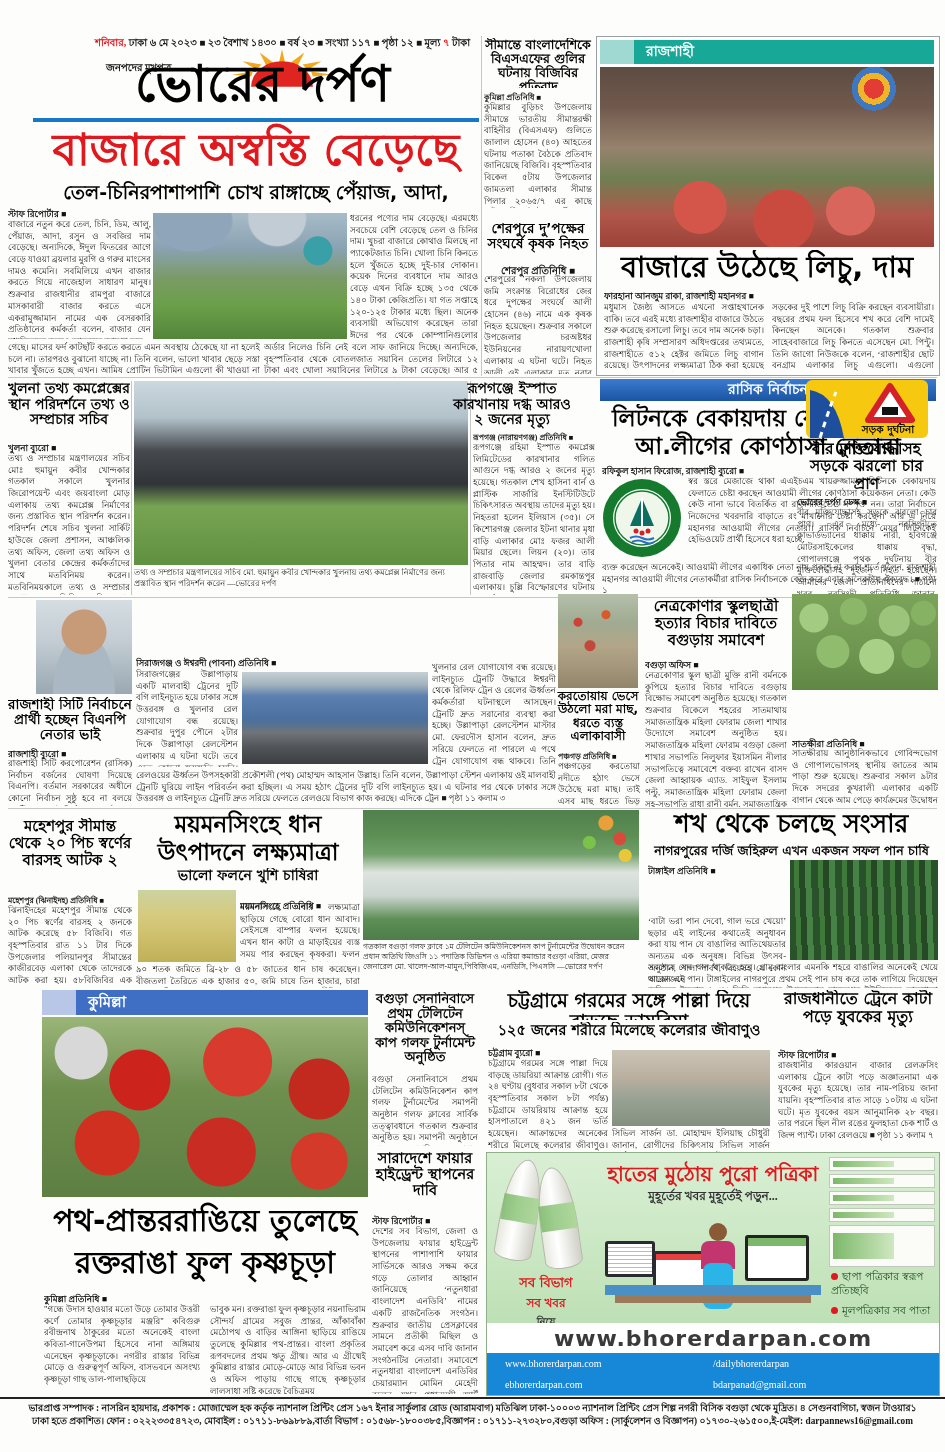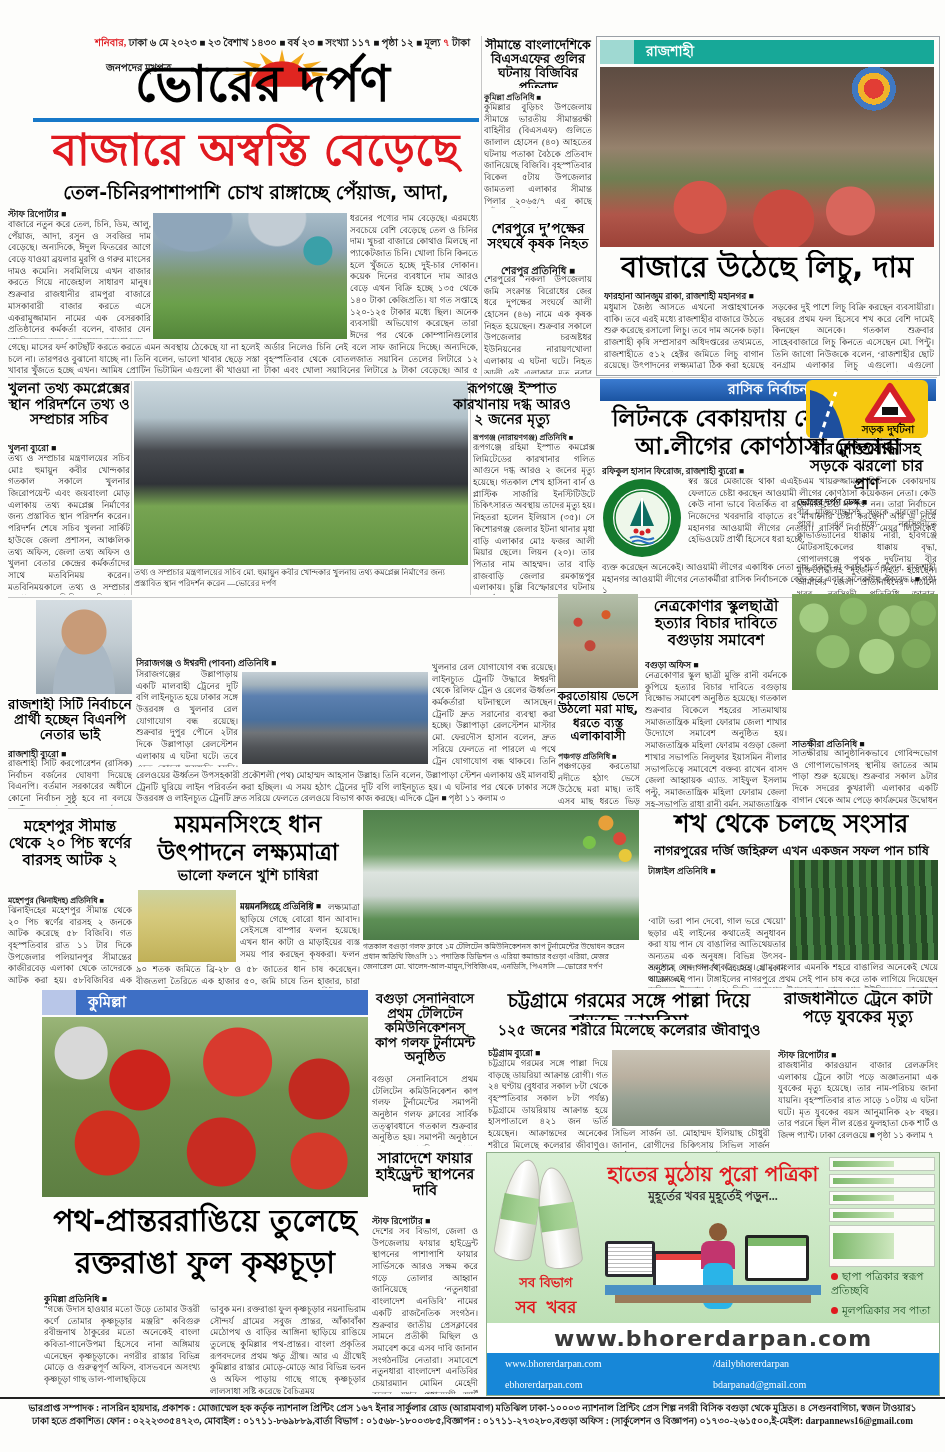--- a/index.html
+++ b/index.html
@@ -257,21 +257,21 @@
 
   <div class="abs hl" style="left:778px;top:990px;width:160px;height:56px;font-size:16px;">রাজধানীতে ট্রেনে কাটা পড়ে যুবকের মৃত্যু</div>
   <div class="abs by" style="left:778px;top:1048px;width:160px;">স্টাফ রিপোর্টার ■</div>
   <div class="abs bd" style="left:778px;top:1060px;width:160px;height:90px;">রাজধানীর কারওয়ান বাজার রেলক্রসিং এলাকায় ট্রেনে কাটা পড়ে অজ্ঞাতনামা এক যুবকের মৃত্যু হয়েছে। তার নাম-পরিচয় জানা যায়নি। বৃহস্পতিবার রাত সাড়ে ১০টায় এ ঘটনা ঘটে। মৃত যুবকের বয়স আনুমানিক ২৮ বছর। তার পরনে ছিল নীল রঙের ফুলহাতা চেক শার্ট ও জিন্স প্যান্ট। ঢাকা রেলওয়ে ■ পৃষ্ঠা ১১ কলাম ৭</div>
 
   <div id="ad" class="abs" style="left:486px;top:1152px;width:452px;height:242px;">
     <div class="roll" style="left:14px;top:6px;transform:rotate(10deg);"></div>
     <div class="roll" style="left:52px;top:14px;transform:rotate(-8deg);"></div>
     <div class="abs" style="left:6px;top:120px;width:106px;text-align:center;">
       <div style="font-size:13px;font-weight:bold;color:#e0191f;font-family:'DejaVu Sans',sans-serif;">সব বিভাগ</div>
-      <div style="font-size:17px;font-weight:bold;color:#e0191f;font-family:Liberation Mono, monospace;">সব খবর</div>
+      <div style="font-size:12px;font-weight:bold;color:#e0191f;font-family:Liberation Sans, sans-serif;">সব খবর</div>
       <div style="font-size:10px;font-weight:bold;color:#333;">নিয়ে</div>
       <div><span style="font-size:19px;font-weight:bold;color:#e0191f;">১২</span><span style="font-size:11px;font-weight:bold;color:#222;"> পৃষ্ঠা প্রতিদিন</span></div>
     </div>
     <div class="abs" style="left:118px;top:6px;width:216px;height:26px;text-align:center;font-size:20px;font-weight:bold;color:#e0191f;font-family:'DejaVu Sans',sans-serif;">হাতের মুঠোয় পুরো পত্রিকা</div>
     <div class="abs" style="left:118px;top:34px;width:216px;height:16px;text-align:center;font-size:12px;font-weight:bold;color:#333;">মুহূর্তের খবর মুহূর্তেই পড়ুন...</div>
     <div class="abs" style="left:118px;top:52px;width:216px;height:114px;">
       <div class="abs" style="left:0;top:36px;width:44px;height:30px;background:#2a2a30;border-radius:3px;padding:3px;">
           <div style="width:100%;height:100%;background:repeating-linear-gradient(#fff 0 3px,#bbb 3px 4px);"></div>
         </div>
       <div class="abs" style="left:48px;top:46px;width:52px;height:34px;background:#2a2a30;border-radius:3px;padding:3px;">

